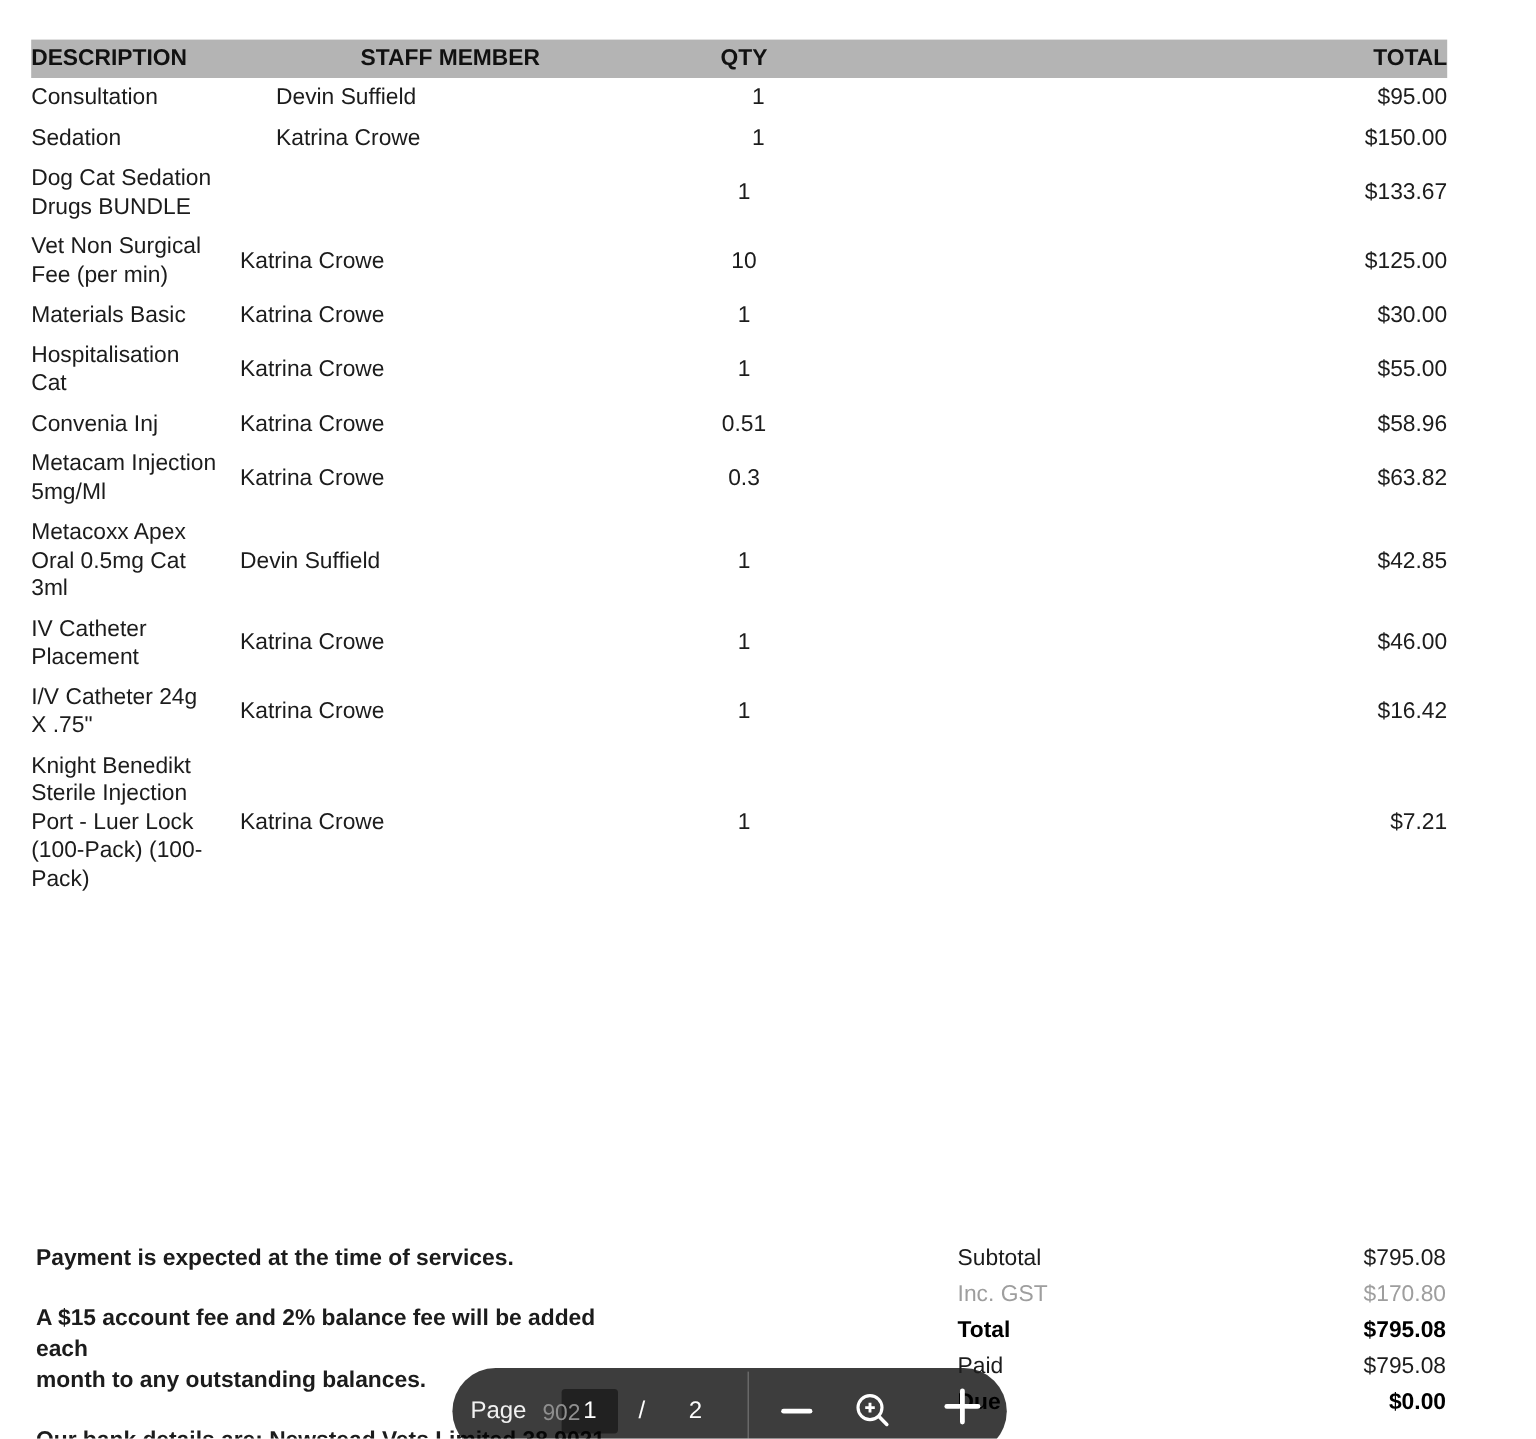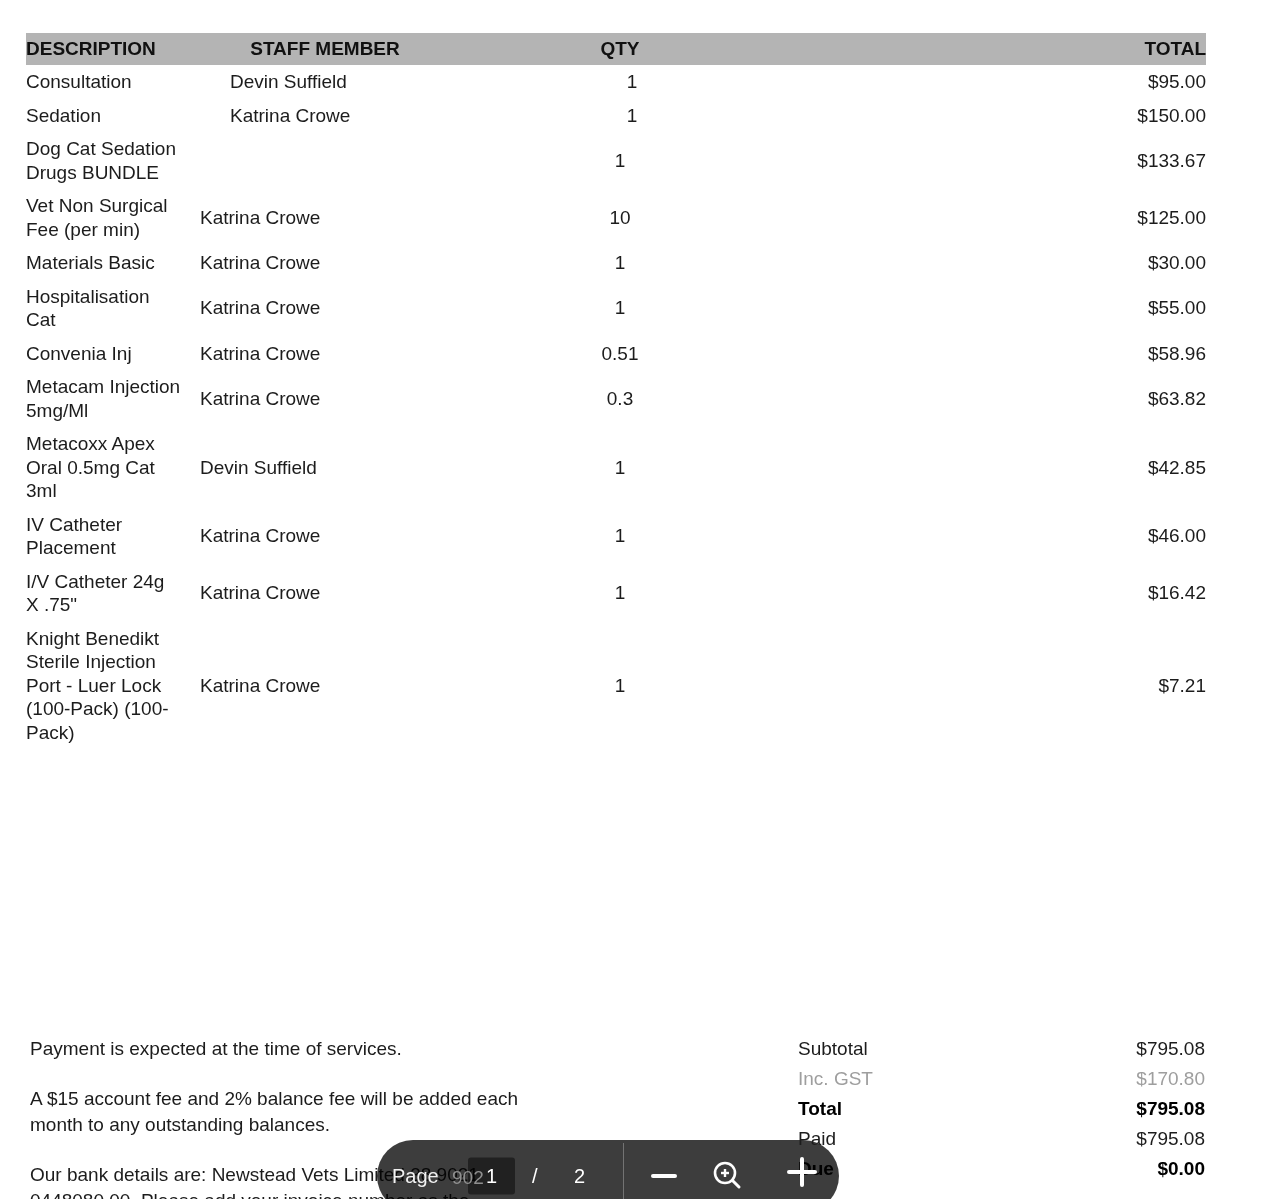--- a/index.html
+++ b/index.html
@@ -26,21 +26,21 @@
   }
   table.items th{
     background:#b4b4b4;
     color:#111111;
     font-weight:700;
     height:32px;
     padding:0;
     white-space:nowrap;
   }
   th.c-desc{width:174px;text-align:left;padding-left:4px;}
-  th.c-staff{width:250px;text-align:center;padding-left:29px;}
+  th.c-staff{width:250px;text-align:right;padding-left:29px;}
   th.c-qty{width:340px;text-align:center;}
   th.c-total{text-align:right;padding-right:1px;}
   table.items td{
     vertical-align:middle;
     padding:5px 0;
   }
   td.desc{white-space:pre-line;padding-left:4px;padding-right:14px;}
   td.staff{padding-left:7px;margin-left:13px;}
   td.qty{text-align:center;}
   td.total{text-align:right;padding-right:1px;}
@@ -50,21 +50,21 @@
   
   .notes{
     position:absolute;
     left:30px;
     top:1036px;
     width:505px;
     font-size:19px;
     line-height:26px;
     color:#1c1c1c;
   }
-  .notes p{margin:0 0 24px 0;white-space:pre-line;}
+  .notes p{margin:0 0 24px 0;white-space:pre-line;font-weight:bold;}
 
   
   .totals{
     position:absolute;
     left:798px;
     top:1034px;
     width:408px;
     font-size:19px;
     z-index:6;
   }

